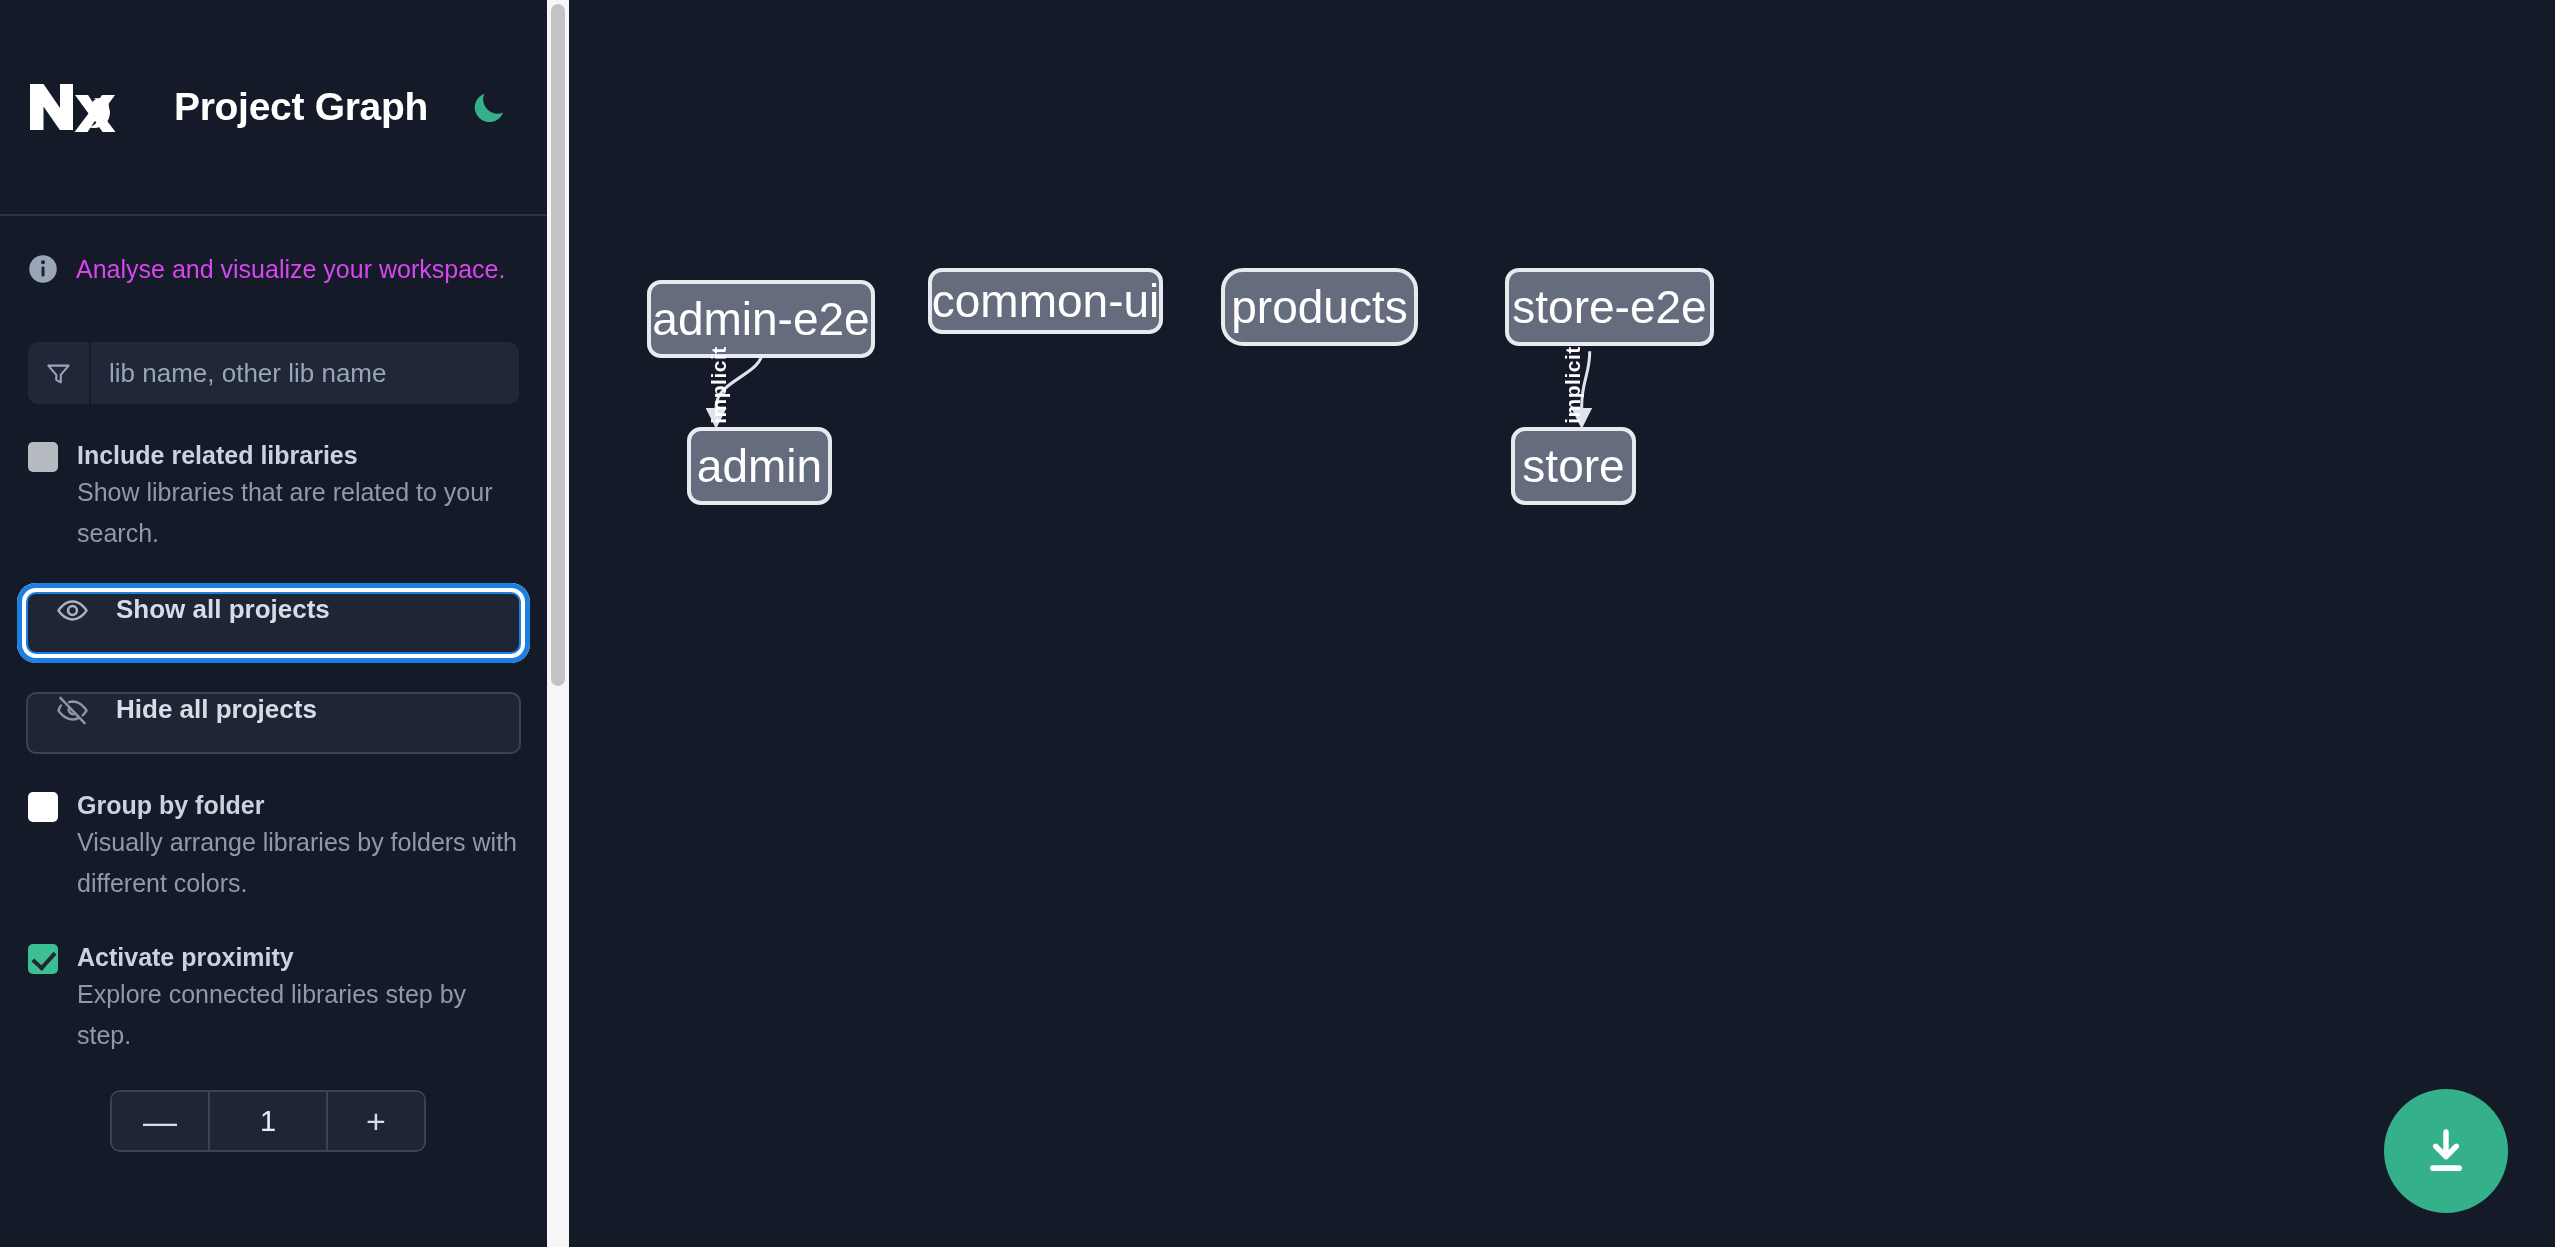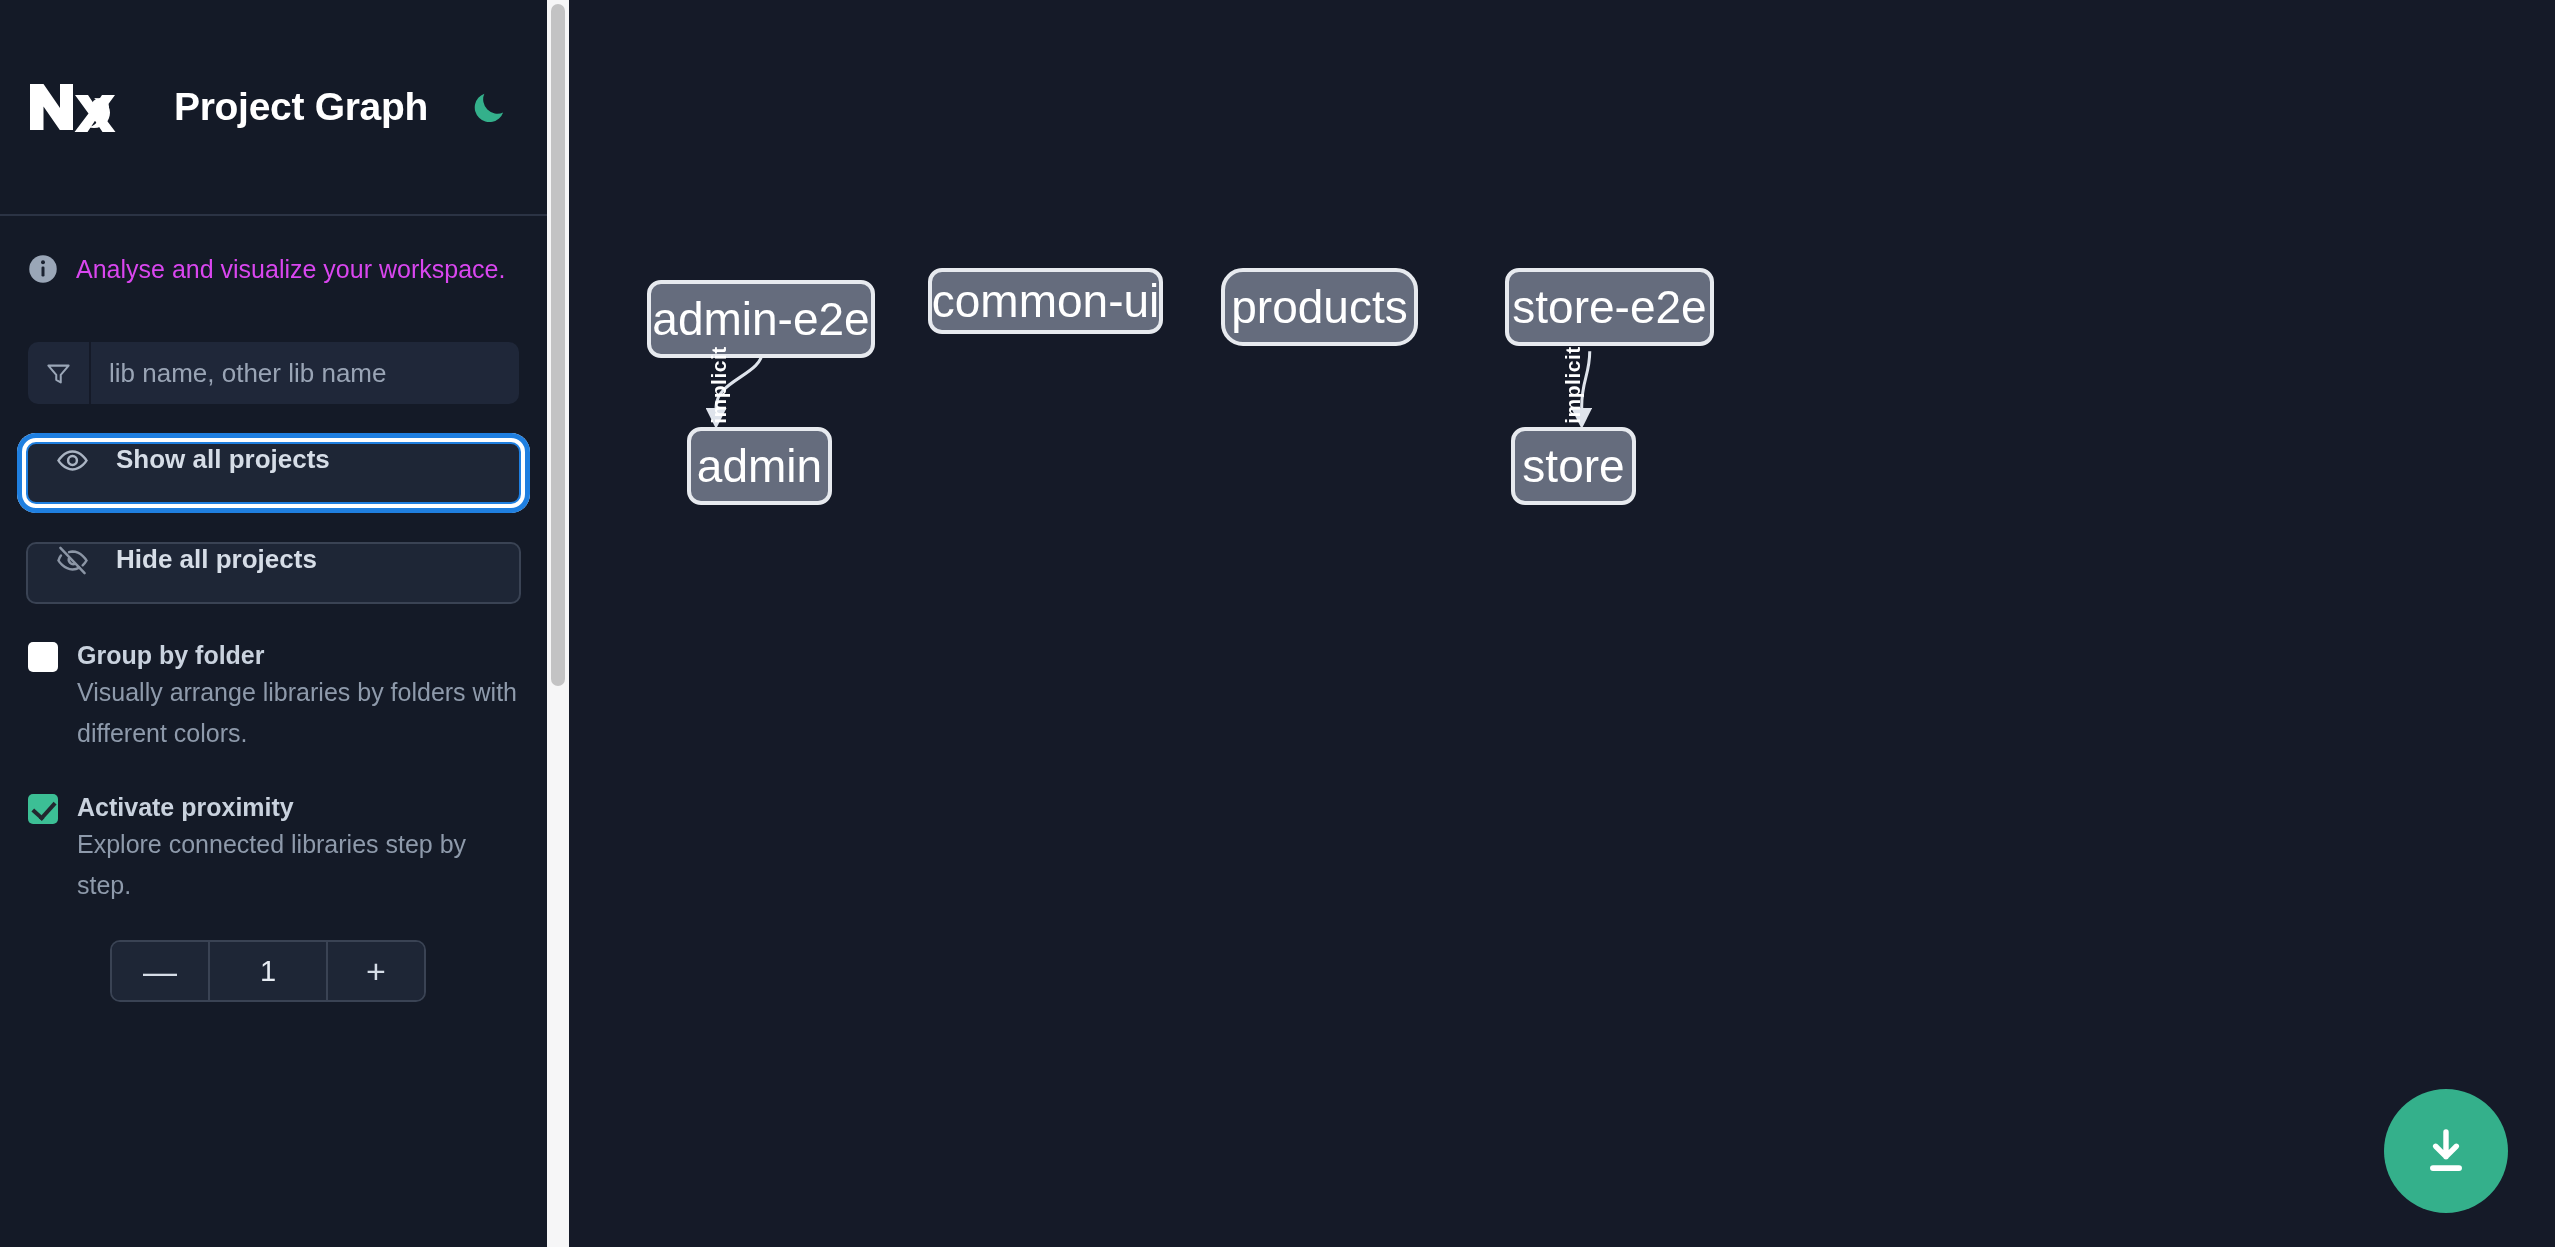--- a/index.html
+++ b/index.html
@@ -343,20 +343,27 @@
 
       <div class="search-wrap">
         <span class="search-icon-box">
           <svg class="funnel-icon" viewBox="0 0 24 24" aria-hidden="true">
             <path d="M3 5h18l-7 8.2V20l-4-2.4v-4.4L3 5z" fill="none" stroke="#9aa6b7" stroke-width="1.8" stroke-linejoin="round"></path>
           </svg>
         </span>
         <input class="search-input" type="text" value="" placeholder="lib name, other lib name" style="">
       </div>
 
+      <div class="option-row">
+        <span class="cbox disabled"></span>
+        <span class="option-texts">
+          <span class="option-label">Include related libraries</span>
+          <span class="option-desc">Show libraries that are related to your search.</span>
+        </span>
+      </div>
 
       <div class="btn-stack">
         <div class="big-btn focused">
           <span class="btn-icon">
             <svg viewBox="0 0 24 24" width="33" height="33" aria-hidden="true">
               <path d="M1.8 12S5.5 5.5 12 5.5 22.2 12 22.2 12 18.5 18.5 12 18.5 1.8 12 1.8 12z" fill="none" stroke="#aab4c3" stroke-width="1.8"></path>
               <circle cx="12" cy="12" r="3.2" fill="none" stroke="#aab4c3" stroke-width="1.8"></circle>
             </svg>
           </span>
           <span class="btn-label">Show all projects</span>

